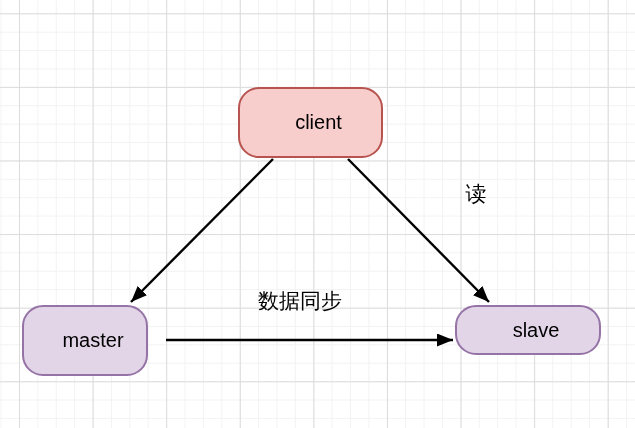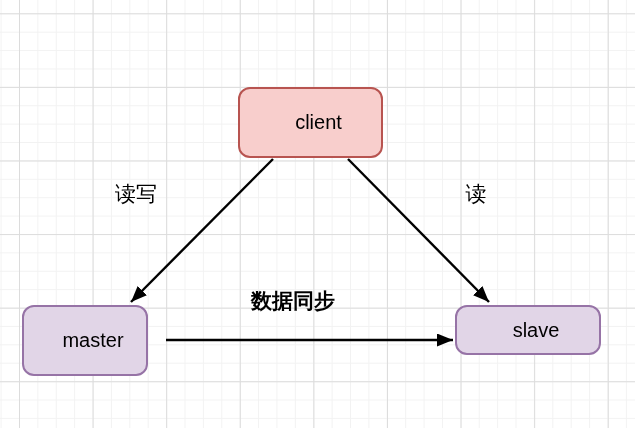--- a/index.html
+++ b/index.html
@@ -24,21 +24,21 @@
     position: absolute;
     left: 238px; top: 29px; width: 140px;
     text-align: center;
     font-size: 21px; font-weight: bold; color: #000000;
     line-height: 24px;
     white-space: nowrap;
   }
   .node {
     position: absolute;
     display: flex; align-items: center; justify-content: center;
-    border: 2px solid; border-radius: 12px;
+    border: 2px solid; border-radius: 21px;
     font-size: 20px; color: #000000; padding-left: 16px;
   }
   .node-client {
     left: 238px; top: 87px; width: 145px; height: 71px;
     background: #f8cecc; border-color: #b85450;
   }
   .node-master {
     left: 22px; top: 305px; width: 126px; height: 71px;
     background: #e1d5e7; border-color: #9673a6;
   }
@@ -54,21 +54,21 @@
   .edges-layer line { pointer-events: stroke; }
   .edge-label {
     position: absolute;
     text-align: center;
     font-size: 21px; color: #000000;
     line-height: 24px;
     white-space: nowrap;
   }
   .edge-label-read-write { left: 96px;  top: 182px; width: 80px; }
   .edge-label-read       { left: 436px; top: 182px; width: 80px; }
-  .edge-label-sync       { left: 233px; top: 289px; width: 120px; font-weight: bold; }
+  .edge-label-sync       { left: 240px; top: 289px; width: 120px; }
 </style>
 </head>
 <body>
 
 <div class="canvas">
 
 
   <svg class="edges-layer" width="635" height="428" viewBox="0 0 635 428" xmlns="http://www.w3.org/2000/svg">
     <defs>
       <marker id="arrowhead" markerUnits="userSpaceOnUse" markerWidth="20" markerHeight="14" refX="16" refY="6.5" orient="auto">
@@ -85,19 +85,18 @@
   </div>
 
   <div class="node node-master">
     <span>master</span>
   </div>
 
   <div class="node node-slave">
     <span>slave</span>
   </div>
 
-  <div class="edge-label edge-label-read-write">读写</div>
 
   <div class="edge-label edge-label-read">读</div>
 
   <div class="edge-label edge-label-sync">数据同步</div>
 
 </div>
 
 </body></html>

